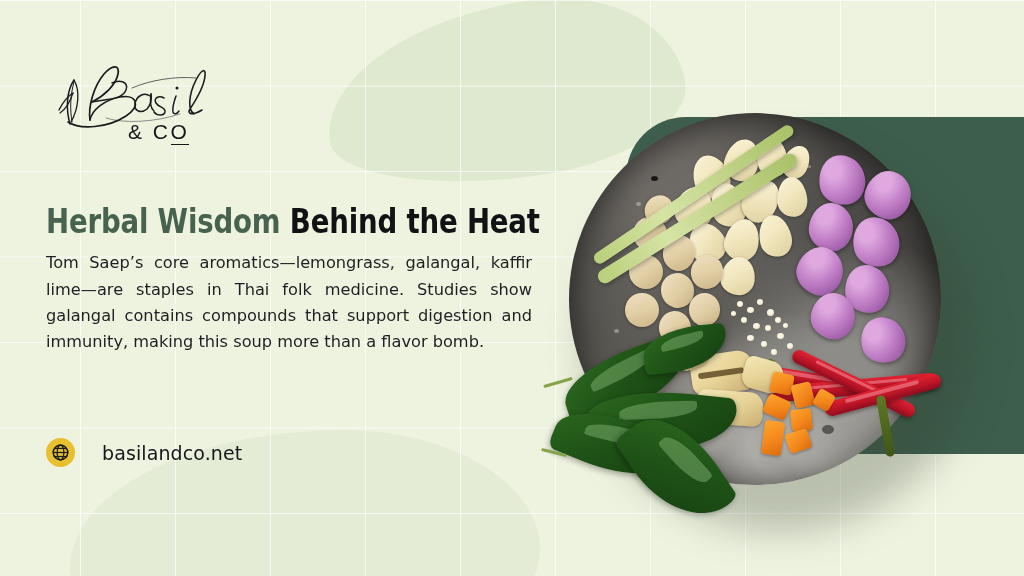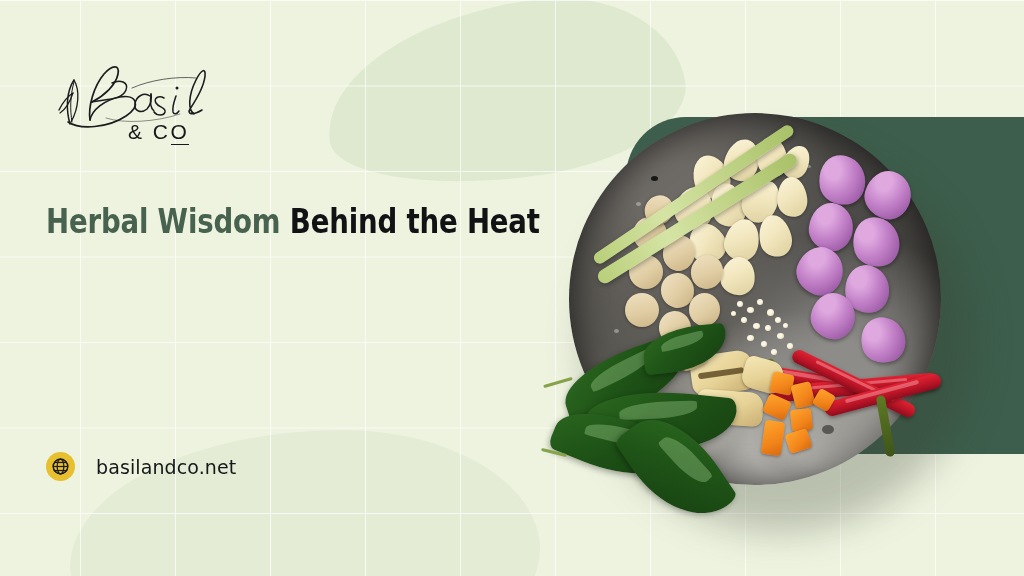--- a/index.html
+++ b/index.html
@@ -71,21 +71,21 @@
     transform:scaleX(.93);transform-origin:left center;
   }
   .headline .hl-green{color:#47624f;}
   .body-copy{
     font-size:16.2px;line-height:1.63;color:#1d2022;
     text-align:justify;margin:0;
     font-family:"DejaVu Sans","Liberation Sans",sans-serif;
   }
 
   
-  .site{position:absolute;left:46px;top:452px;display:flex;align-items:center;gap:21px;z-index:6;}
+  .site{position:absolute;left:46px;top:438px;display:flex;align-items:center;gap:27px;z-index:6;}
   .globe-badge{
     width:29px;height:29px;border-radius:50%;
     background:#e8bf2e;display:flex;align-items:center;justify-content:center;
     flex:0 0 auto;
   }
   .site-url{font-size:19px;color:#15171a;letter-spacing:.1px;}
 
   
   .photo{position:absolute;left:525px;top:95px;width:470px;height:460px;z-index:5;}
   .shadow-blur{
@@ -221,20 +221,21 @@
     <div class="logo-co">
       <span>&amp; C</span><span class="u">O</span>
     </div>
   </div>
 
   <div class="textblock">
     <h1 class="headline">
       <span class="hl-green">Herbal Wisdom</span>
       <span>Behind the Heat</span>
     </h1>
+    <p class="body-copy">Tom Saep’s core aromatics—lemongrass, galangal, kaffir lime—are staples in Thai folk medicine. Studies show galangal contains compounds that support digestion and immunity, making this soup more than a flavor bomb.</p>
   </div>
 
   <div class="site">
     <span class="globe-badge">
       <svg width="19" height="19" viewBox="0 0 24 24" fill="none" stroke="#1b1d1f" stroke-width="1.6">
         <circle cx="12" cy="12" r="9.2" fill="#e8bf2e"></circle>
         <circle cx="12" cy="12" r="9.2"></circle>
         <ellipse cx="12" cy="12" rx="4.2" ry="9.2"></ellipse>
         <line x1="2.8" y1="12" x2="21.2" y2="12"></line>
         <path d="M4.4 6.9 H19.6"></path>

